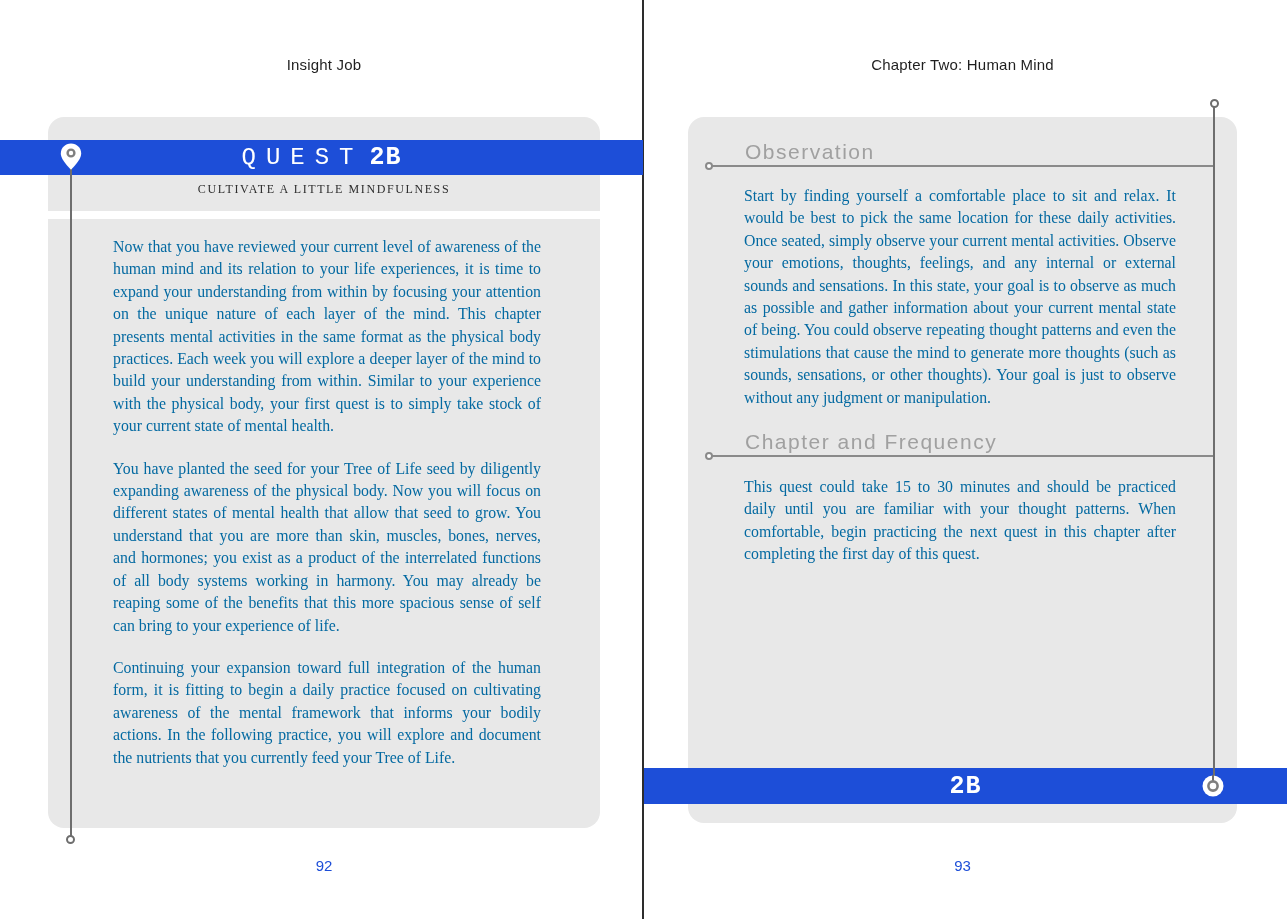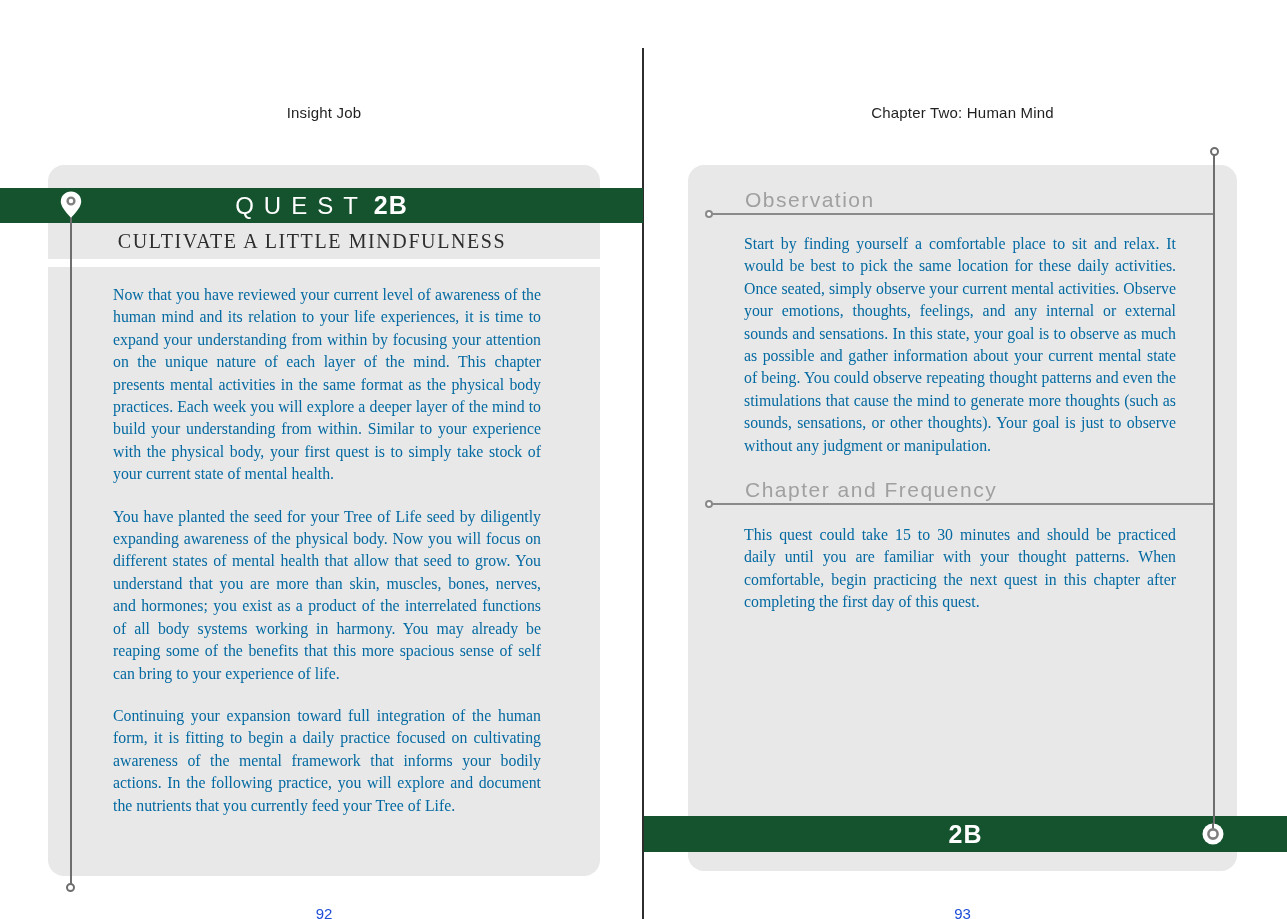--- a/index.html
+++ b/index.html
@@ -1,36 +1,36 @@
 <!DOCTYPE html>
 <html><head>
 <meta charset="utf-8">
 <style>
   html,body{margin:0;padding:0;}
   body{
     width:1287px;height:919px;position:relative;background:#ffffff;
     font-family:"Liberation Sans",sans-serif;overflow:hidden;
   }
-  .abs{position:absolute;margin-top:48px;}
+  .abs{position:absolute;}
 
   
   .divider{left:642px;top:0;width:2px;height:919px;background:#2d2d2d;}
 
   
   .running-head{font-size:15px;color:#1f1f1f;text-align:center;letter-spacing:.2px;}
   .page-num{font-size:15px;color:#1d4ed8;text-align:center;}
 
   
   .card{background:#e8e8e8;}
   .card-top-left{left:48px;top:117px;width:552px;height:94px;border-radius:16px 16px 0 0;}
   .card-body-left{left:48px;top:219px;width:552px;height:609px;border-radius:0 0 16px 16px;}
   .card-right{left:688px;top:117px;width:549px;height:706px;border-radius:16px;}
 
   
-  .banner{background:#14532d;display:flex;align-items:center;justify-content:center;}
+  .banner{background:#1d4ed8;display:flex;align-items:center;justify-content:center;font-family:Liberation Mono, monospace;}
   .banner-left{left:0;top:140px;width:643px;height:35px;z-index:3;}
   .banner-right{left:644px;top:768px;width:643px;height:36px;z-index:3;}
   .quest-label{color:#ffffff;font-weight:300;font-size:24px;letter-spacing:10px;margin-right:6px;}
   .quest-code{color:#ffffff;font-weight:700;font-size:25px;letter-spacing:1px;}
 
   
   .vline{width:2px;background:#6e6e6e;z-index:4;}
   .vline-left{left:70px;top:167px;height:672px;}
   .vline-right{left:1213px;top:107px;height:669px;}
   .node{width:9px;height:9px;border:2px solid #6e6e6e;border-radius:50%;background:#ffffff;box-sizing:border-box;z-index:4;}
@@ -41,22 +41,22 @@
   .rule-2{left:709px;top:455px;width:506px;}
   .rule-node{width:8px;height:8px;border:2px solid #8a8a8a;border-radius:50%;background:#ffffff;box-sizing:border-box;z-index:2;}
   .rule-node-1{left:705px;top:162px;}
   .rule-node-2{left:705px;top:452px;}
 
   .pin-wrap{left:59px;top:142px;z-index:5;width:24px;height:29px;}
   .target-wrap{left:1202px;top:775px;z-index:5;width:22px;height:22px;}
 
   
   .subtitle{
-    left:36px;top:182px;width:552px;text-align:center;z-index:3;
-    font-family:"Liberation Serif",serif;font-size:20px;letter-spacing:1.6px;color:#2d2d2d;
+    left:48px;top:182px;width:552px;text-align:center;z-index:3;
+    font-family:"Liberation Serif",serif;font-size:12px;letter-spacing:1.6px;color:#2d2d2d;
   }
   .body-copy{
     font-family:"Liberation Serif",serif;font-size:15.8px;line-height:22.4px;
     color:#0369a1;text-align:justify;z-index:2;
   }
   .body-copy p{margin:0 0 20px 0;}
   .left-copy{left:113px;top:236px;width:428px;}
   .obs-copy{left:744px;top:185px;width:432px;}
   .dur-copy{left:744px;top:476px;width:432px;}
   .section-heading{

